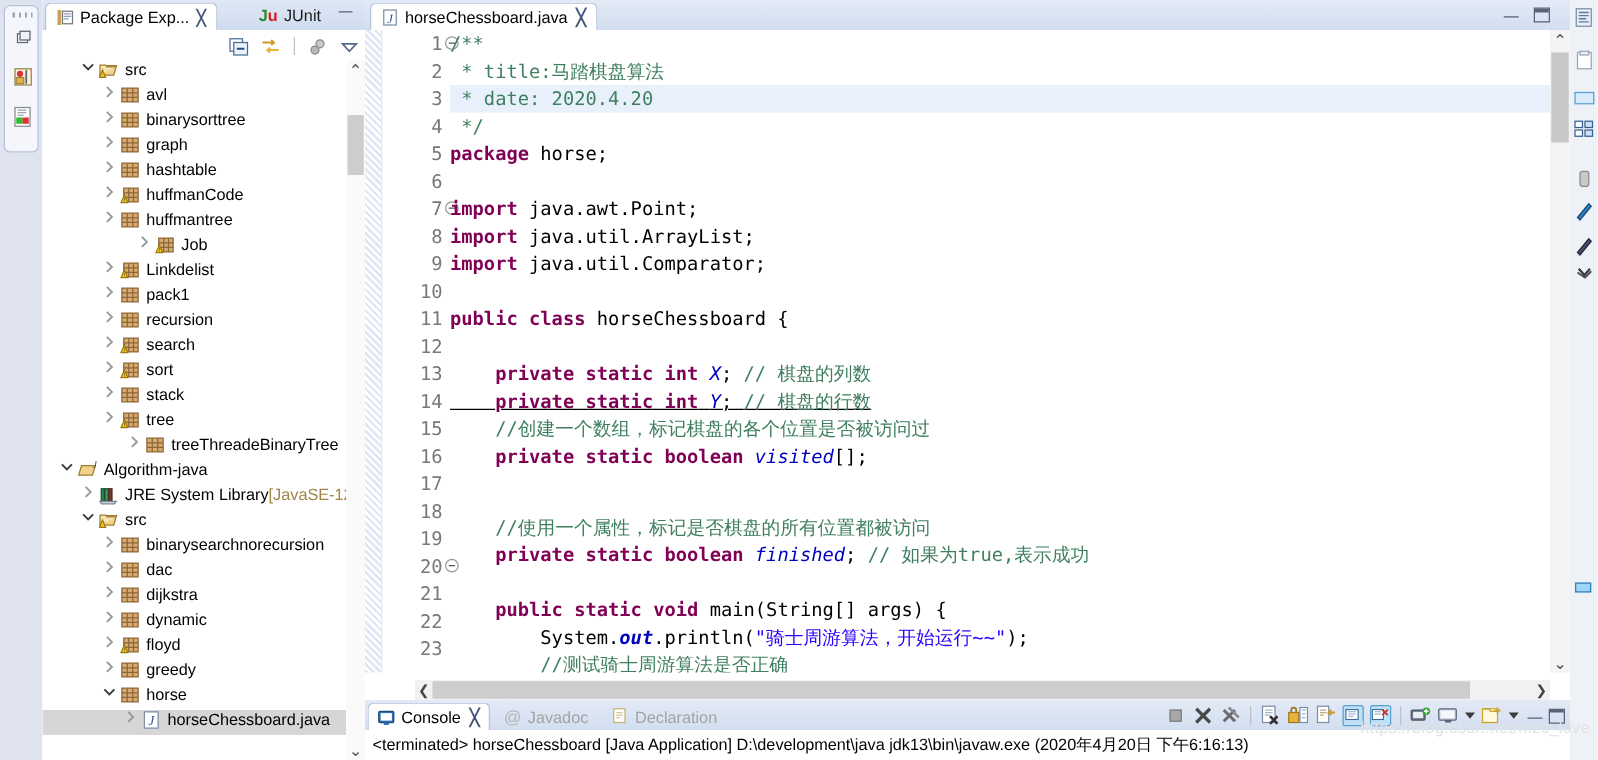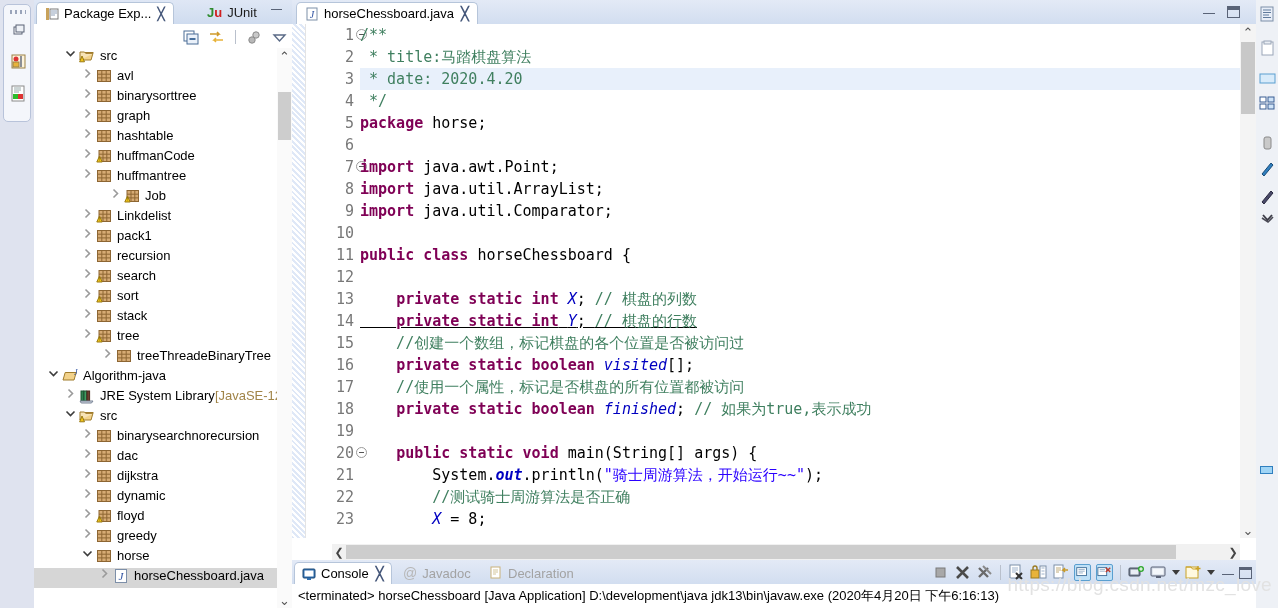--- a/index.html
+++ b/index.html
@@ -115,21 +115,21 @@
   .con-tab.inactive{ color:#a3a3a3; }
   .con-tools{ position:absolute; right:4px; top:1px; height:23px; display:flex; align-items:center; gap:5px; }
   .ct{ width:17px; height:17px; display:block; }
   .ct.togg{ background:#bfe0f7; border:1px solid #5a9fd0; border-radius:2px; padding:0; }
   .sep{ width:1px; height:15px; background:#b9c0cc; margin:0 2px; }
   .caret{ width:0; height:0; border-left:4px solid transparent; border-right:4px solid transparent;
     border-top:5px solid #3b3b3b; }
   .con-text{ position:absolute; left:6px; top:27px; right:4px; font-size:13px;
     font-family:"Liberation Sans", sans-serif; white-space:nowrap; color:#000; }
 
-  .watermark{ position:absolute; right:6px; top:574px; font-size:19px; color:#e2e2e2;
+  .watermark{ position:absolute; right:6px; top:574px; font-size:13px; color:#e2e2e2;
     font-family:"Liberation Sans",sans-serif; pointer-events:none; letter-spacing:.3px; }
 </style>
 </head>
 <body>
 
 <div id="root">
 
   <div class="fastview">
     <div class="fastview-box">
       <div class="fv-dots"></div>
@@ -632,21 +632,21 @@
           <div class="cline" style="position: relative;"><span class="kw">import</span><span class="plain"> java.awt.Point;</span></div>
           <div class="cline" style="position: relative;"><span class="kw">import</span><span class="plain"> java.util.ArrayList;</span></div>
           <div class="cline" style="position: relative;"><span class="kw">import</span><span class="plain"> java.util.Comparator;</span></div>
           <div class="cline" style="position: relative;">&nbsp;</div>
           <div class="cline" style="position: relative;"><span class="kw">public class</span><span class="plain"> horseChessboard {</span></div>
           <div class="cline" style="position: relative;">&nbsp;</div>
           <div class="cline" style="position: relative;"><span class="plain">    </span><span class="kw">private static int</span><span class="plain"> </span><span class="fld">X</span><span class="plain">; </span><span class="cmt">// 棋盘的列数</span></div>
           <div class="cline" style="position: relative; text-decoration: underline;"><span class="plain">    </span><span class="kw">private static int</span><span class="plain"> </span><span class="fld">Y</span><span class="plain">; </span><span class="cmt">// 棋盘的行数</span></div>
           <div class="cline" style="position: relative;"><span class="cmt">    //创建一个数组，标记棋盘的各个位置是否被访问过</span></div>
           <div class="cline" style="position: relative;"><span class="plain">    </span><span class="kw">private static boolean</span><span class="plain"> </span><span class="fld">visited</span><span class="plain">[];</span></div>
-          <div class="cline" style="position: relative;"><span class="cmt">    //使用一个属性，标记是否棋盘的所有位置都被访问</span></div>
+          <div class="cline" style="position: relative; margin-top: 35px;"><span class="cmt">    //使用一个属性，标记是否棋盘的所有位置都被访问</span></div>
           <div class="cline" style="position: relative;"><span class="plain">    </span><span class="kw">private static boolean</span><span class="plain"> </span><span class="fld">finished</span><span class="plain">; </span><span class="cmt">// 如果为true,表示成功</span></div>
           <div class="cline" style="position: relative;">&nbsp;</div>
           <div class="cline" style="position: relative;"><span class="plain">    </span><span class="kw">public static void</span><span class="plain"> main(String[] args) {</span></div>
           <div class="cline" style="position: relative;"><span class="plain">        System.</span><span class="stat">out</span><span class="plain">.println(</span><span class="str">"骑士周游算法，开始运行~~"</span><span class="plain">);</span></div>
           <div class="cline" style="position: relative;"><span class="cmt">        //测试骑士周游算法是否正确</span></div>
           <div class="cline" style="position: relative;"><span class="plain">        </span><span class="fld">X</span><span class="plain"> = 8;</span></div>
         </div>
 
       <div class="ed-vscroll">
         <div class="sc-arrow" style="top:0;width:16px">⌃</div>

